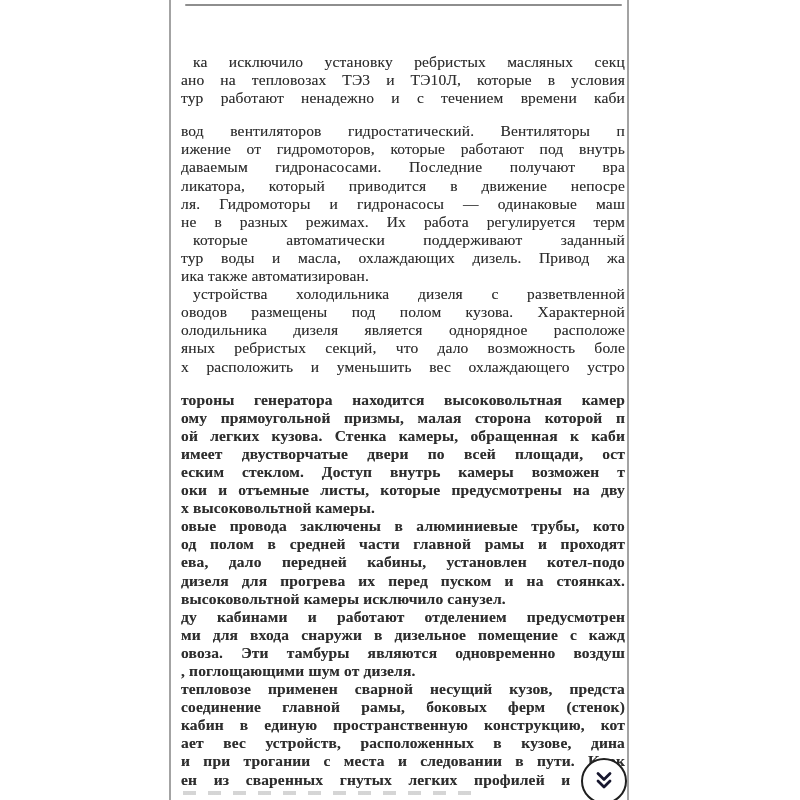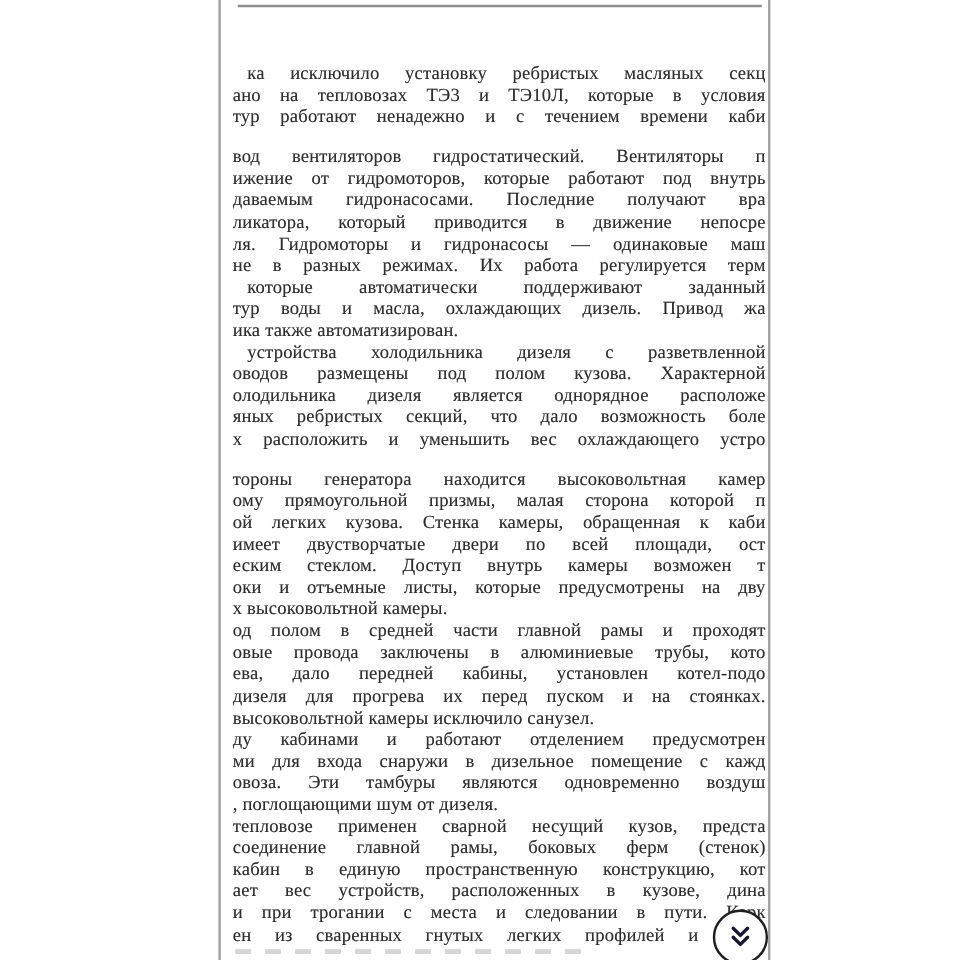--- a/index.html
+++ b/index.html
@@ -11,40 +11,40 @@
     --chevron:#17172e;
     --btn-fill:#ffffff;
   }
   html,body{
     margin:0;padding:0;
     width:800px;height:800px;
     overflow:hidden;
     background:var(--bg);
     font-family:"Liberation Serif","DejaVu Serif",serif;
   }
-  .stage{position:relative;width:711px;height:800px;background:var(--bg);margin-left:13px;}
+  .stage{position:relative;width:711px;height:800px;background:var(--bg);}
 
   
   .page-edge{position:absolute;top:0;height:800px;width:2px;background:var(--edge);}
   .page-edge.left{left:169px;}
   .page-edge.right{left:627px;}
 
   
   .top-rule{position:absolute;left:185px;top:4px;width:437px;height:2px;background:var(--rule);border-radius:1px;}
 
   
   .scan-text{
     position:absolute;left:181px;top:53px;width:444px;
     color:var(--text);
     font-size:15.5px;line-height:18.1px;letter-spacing:0.15px;
     text-shadow:0 0 0.4px rgba(0,0,0,0.38);
     overflow:hidden;
   }
   .tblock{margin:0 0 15px 0;}
-  .tblock:last-child{margin-bottom:0;}
+  .tblock:last-child{margin-bottom:0;font-weight:bold;}
   .tline{
     text-align:justify;
     text-align-last:justify;
     -moz-text-align-last:justify;
     white-space:normal;
     height:18.1px;
     overflow:hidden;
   }
   .tline.short{text-align-last:left;-moz-text-align-last:left;}
   .tline.ind{padding-left:12px;}
@@ -102,22 +102,22 @@
         <div class="tline">х расположить и уменьшить вес охлаждающего устро</div>
       </div>
       <div class="tblock">
         <div class="tline">тороны генератора находится высоковольтная камер</div>
         <div class="tline">ому прямоугольной призмы, малая сторона которой п</div>
         <div class="tline">ой легких кузова. Стенка камеры, обращенная к каби</div>
         <div class="tline">имеет двустворчатые двери по всей площади, ост</div>
         <div class="tline">еским стеклом. Доступ внутрь камеры возможен т</div>
         <div class="tline">оки и отъемные листы, которые предусмотрены на дву</div>
         <div class="tline short">х высоковольтной камеры.</div>
+        <div class="tline">овые провода заключены в алюминиевые трубы, кото</div>
         <div class="tline">од полом в средней части главной рамы и проходят</div>
-        <div class="tline">овые провода заключены в алюминиевые трубы, кото</div>
         <div class="tline">ева, дало передней кабины, установлен котел-подо</div>
         <div class="tline">дизеля для прогрева их перед пуском и на стоянках.</div>
         <div class="tline short">высоковольтной камеры исключило санузел.</div>
         <div class="tline">ду кабинами и работают отделением предусмотрен</div>
         <div class="tline">ми для входа снаружи в дизельное помещение с кажд</div>
         <div class="tline">овоза. Эти тамбуры являются одновременно воздуш</div>
         <div class="tline short">, поглощающими шум от дизеля.</div>
         <div class="tline">тепловозе применен сварной несущий кузов, предста</div>
         <div class="tline">соединение главной рамы, боковых ферм (стенок)</div>
         <div class="tline">кабин в единую пространственную конструкцию, кот</div>

